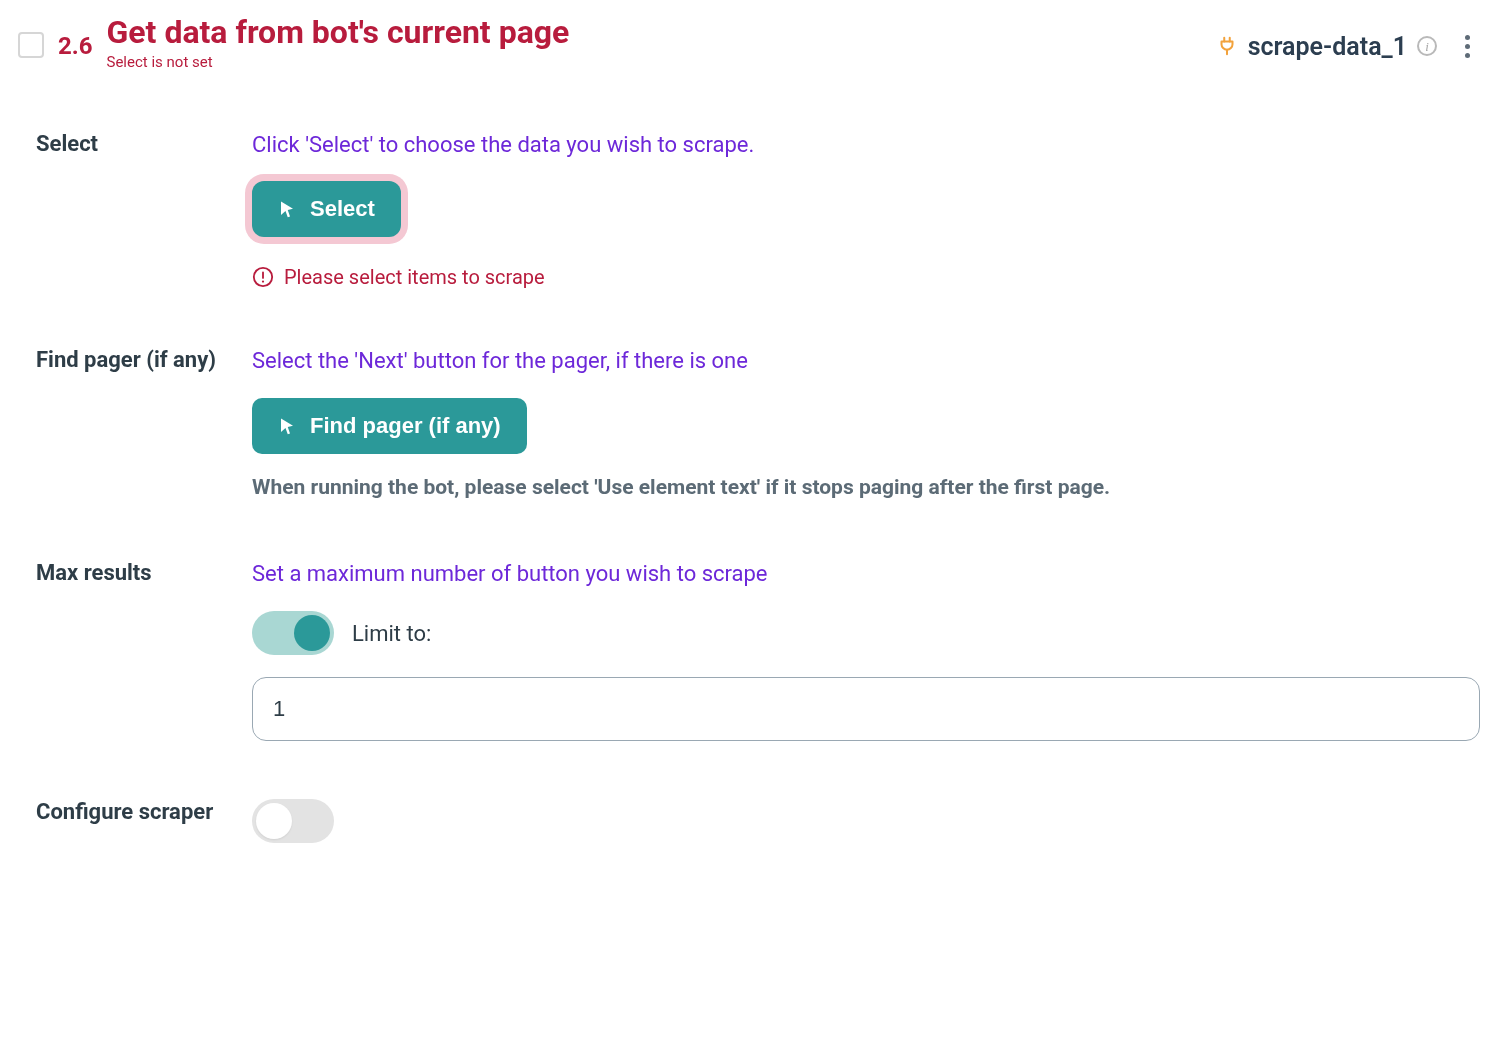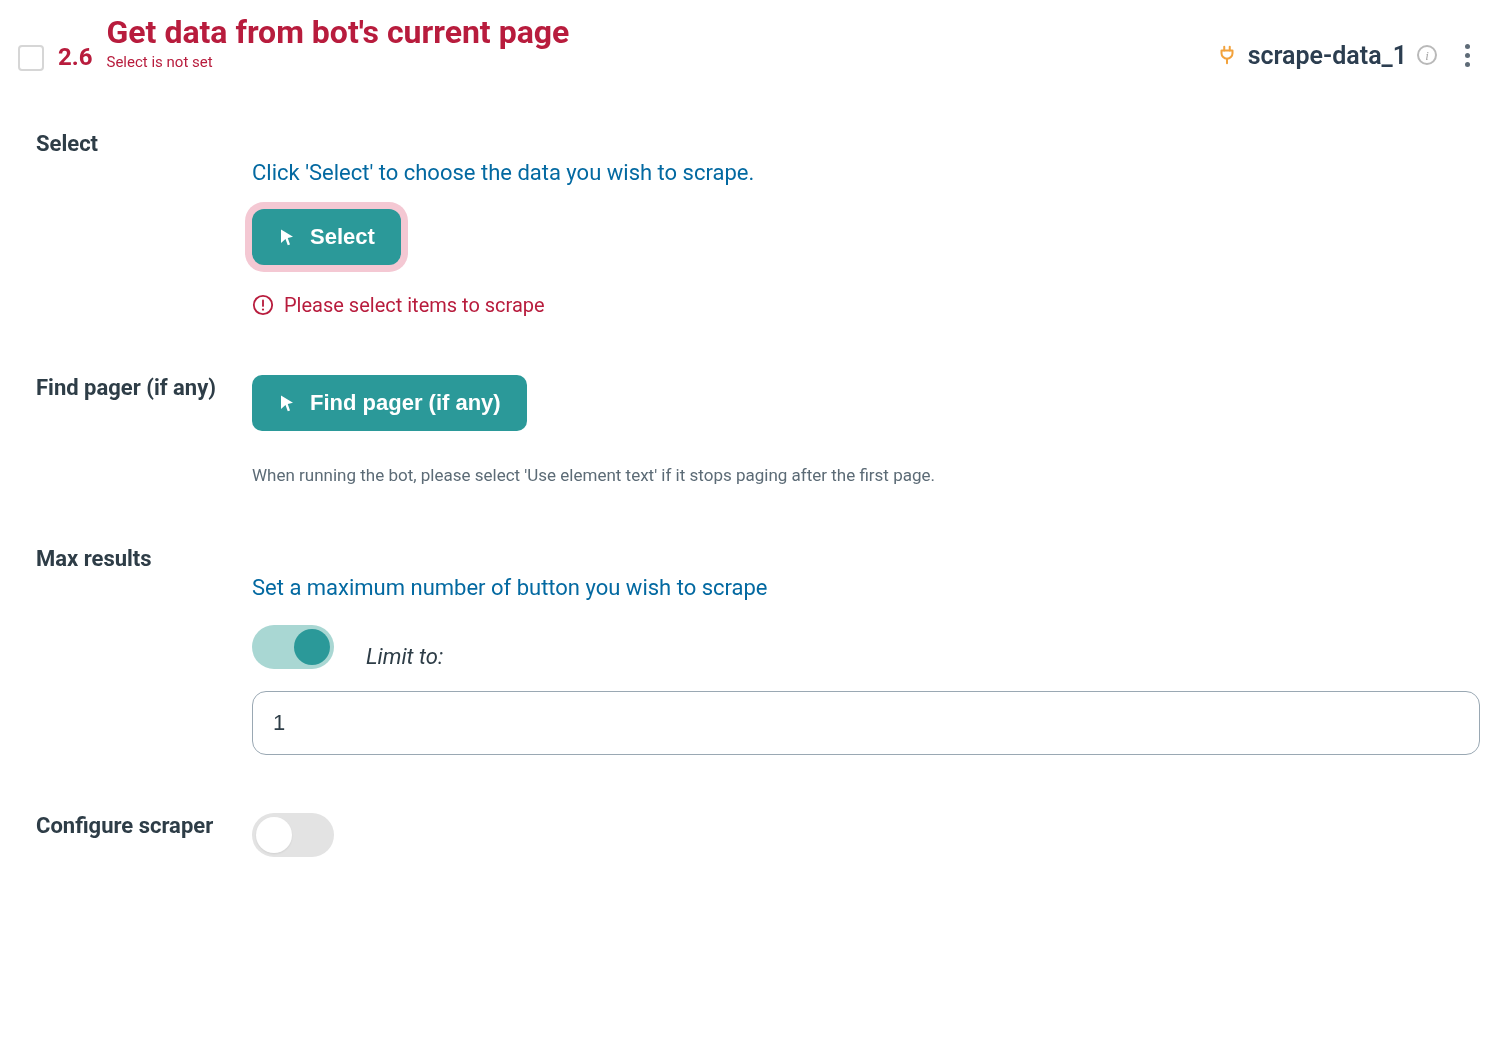--- a/index.html
+++ b/index.html
@@ -7,21 +7,21 @@
     font-family: -apple-system, BlinkMacSystemFont, "Segoe UI", Roboto, "Helvetica Neue", Arial, sans-serif;
     background: #ffffff;
     color: #2c3e50;
     padding: 14px 18px;
     font-size: 20px;
   }
 
   
   .header {
     display: flex;
-    align-items: flex-end;
+    align-items: center;
     gap: 14px;
     margin-bottom: 60px;
   }
   .checkbox {
     width: 26px;
     height: 26px;
     border: 2px solid #d6d6d6;
     border-radius: 4px;
     margin-top: 6px;
     flex-shrink: 0;
@@ -94,31 +94,31 @@
     width: 216px;
     flex-shrink: 0;
     color: #2e3d47;
     font-weight: 700;
     font-size: 22px;
     line-height: 1.2;
     padding-right: 12px;
   }
   .control-col { flex: 1 1 auto; }
   .desc {
-    color: #0369a1;
+    color: #6d28d9;
     font-size: 22px;
     margin-bottom: 22px;
     line-height: 1.3;
-    margin-top: 28px;
   }
   .hint {
     color: #5c6b76;
-    font-size: 17px;
+    font-size: 21px;
     line-height: 1.45;
-    margin-top: 32px;
+    margin-top: 18px;
+    font-weight: bold;
   }
 
   
   .btn {
     display: inline-flex;
     align-items: center;
     gap: 14px;
     background: #2b9999;
     color: #ffffff;
     font-weight: 700;
@@ -145,24 +145,23 @@
     color: #b81c3d;
     font-size: 20px;
   }
   .alert-icon {
     width: 22px; height: 22px;
   }
 
   
   .toggle-row {
     display: flex;
-    align-items: flex-end;
-    gap: 32px;
+    align-items: center;
+    gap: 18px;
     margin-bottom: 22px;
-    font-style: italic;
   }
   .toggle {
     position: relative;
     width: 82px; height: 44px;
     border-radius: 24px;
     cursor: pointer;
   }
   .toggle.on { background: #a9d7d3; }
   .toggle.off { background: #e3e3e3; }
   .toggle .knob {
@@ -236,20 +235,21 @@
           <circle cx="12" cy="17" r="1.2" fill="#b81c3d" stroke="none"></circle>
         </svg>
         <span>Please select items to scrape</span>
       </div>
     </div>
   </div>
 
   <div class="row">
     <div class="label-col">Find pager (if any)</div>
     <div class="control-col">
+      <div class="desc">Select the 'Next' button for the pager, if there is one</div>
       <button class="btn">
         <svg class="cursor-icon" viewBox="0 0 24 24" fill="#ffffff">
           <path d="M4 2l16 9.5-7 1.8L16 22l-3 1-3-8.5L4 20V2z"></path>
         </svg>
         <span>Find pager (if any)</span>
       </button>
       <div class="hint">When running the bot, please select 'Use element text' if it stops paging after the first page.</div>
     </div>
   </div>
 

